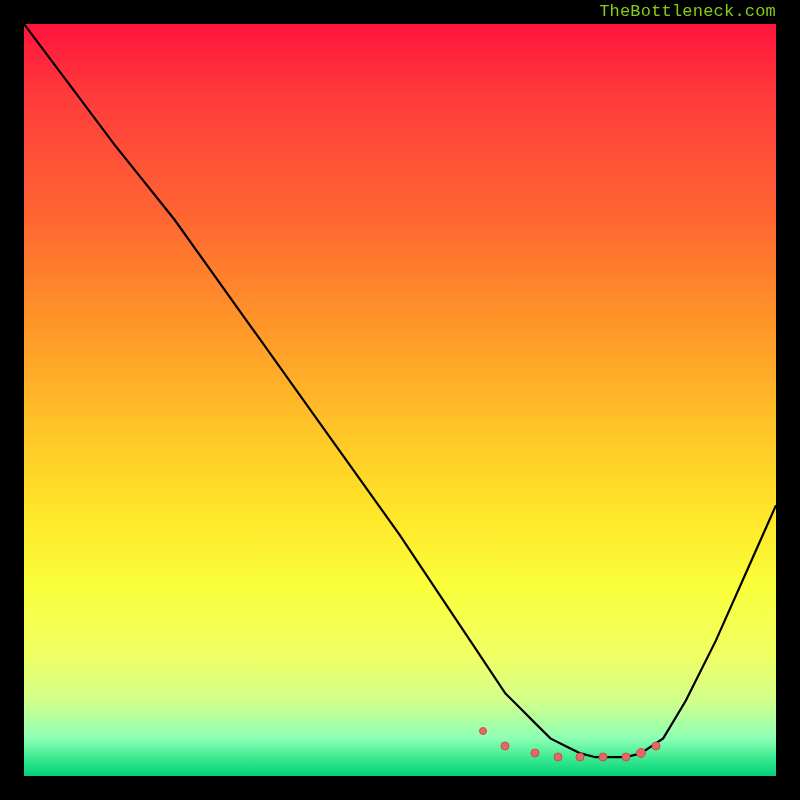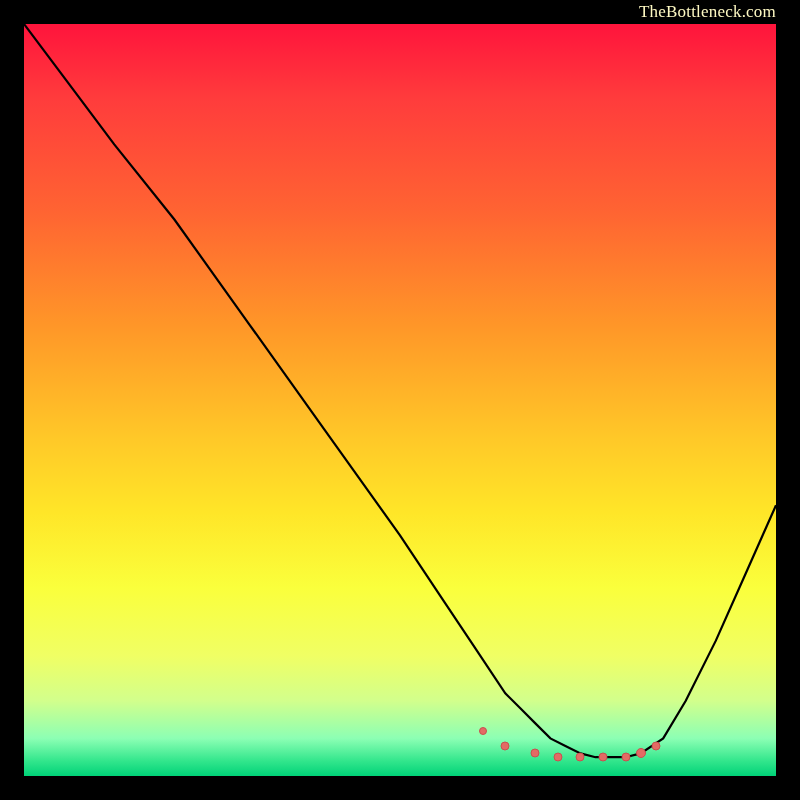--- a/index.html
+++ b/index.html
@@ -51,22 +51,22 @@
     position: absolute;
     border-radius: 50%;
     transform: translate(-50%, -50%);
   }
   .watermark {
     position: absolute;
     top: 0;
     right: 24px;
     height: 16px;
     line-height: 24px;
-    color: #fef9c3;
-    font-family: Liberation Serif, serif;
+    color: #84cc16;
+    font-family: Liberation Mono, monospace;
     font-size: 17px;
     letter-spacing: 0.2px;
   }
 </style>
 </head>
 <body>
 
 <div class="frame">
   <div class="watermark">TheBottleneck.com</div>
 

